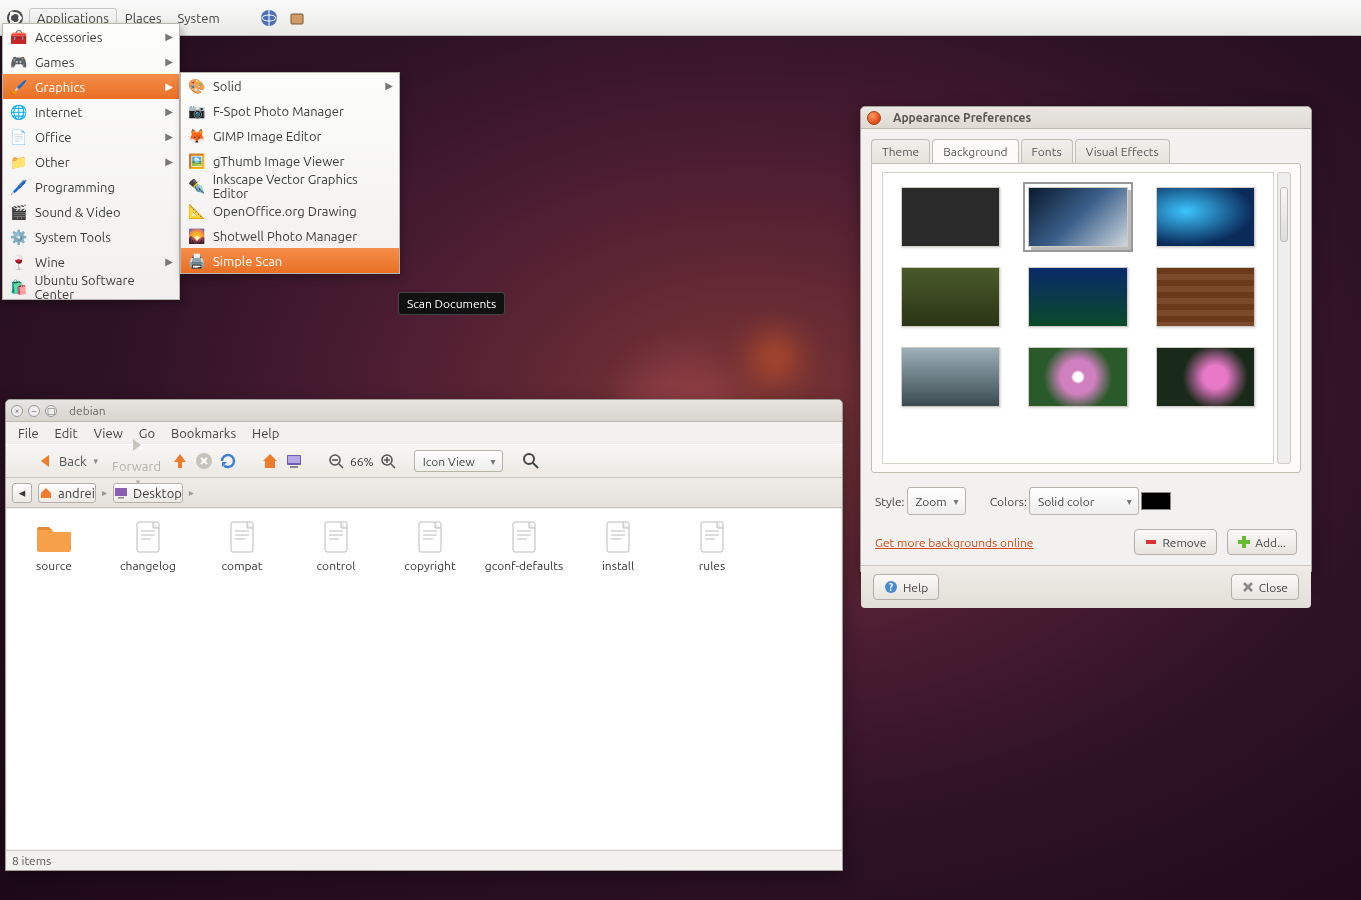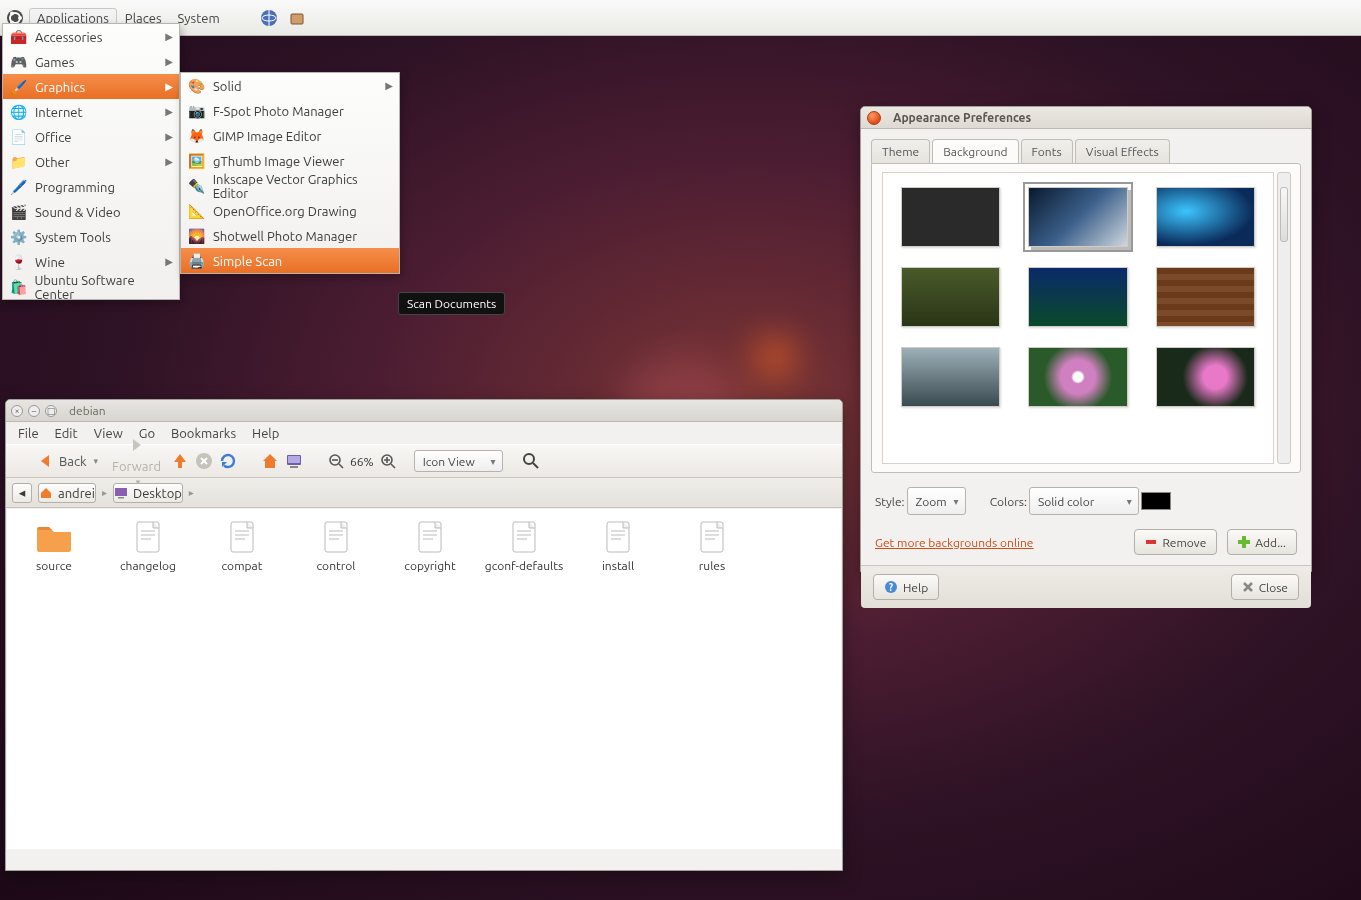--- a/index.html
+++ b/index.html
@@ -409,20 +409,23 @@
             <svg viewBox="0 0 40 36">
               <rect x="9" y="3" width="22" height="30" rx="2" fill="#fff" stroke="#bbb"></rect>
               <path d="M25 3v6h6" fill="#eee" stroke="#bbb"></path>
               <path d="M13 12h14M13 16h14M13 20h10" stroke="#bcbcbc" stroke-width="1.2"></path>
             </svg>
           </div>
           <span>rules</span>
         </div>
       </div>
   </div>
+  <div class="statusbar">
+    <span>8 items</span>
+  </div>
 </div>
 
 <div class="win ap">
   <div class="titlebar">
     <div class="closebtn"></div>
     <div class="ttl">Appearance Preferences</div>
   </div>
   <div class="tabs">
     <div class="tab">Theme</div>
     <div class="tab active">Background</div>

